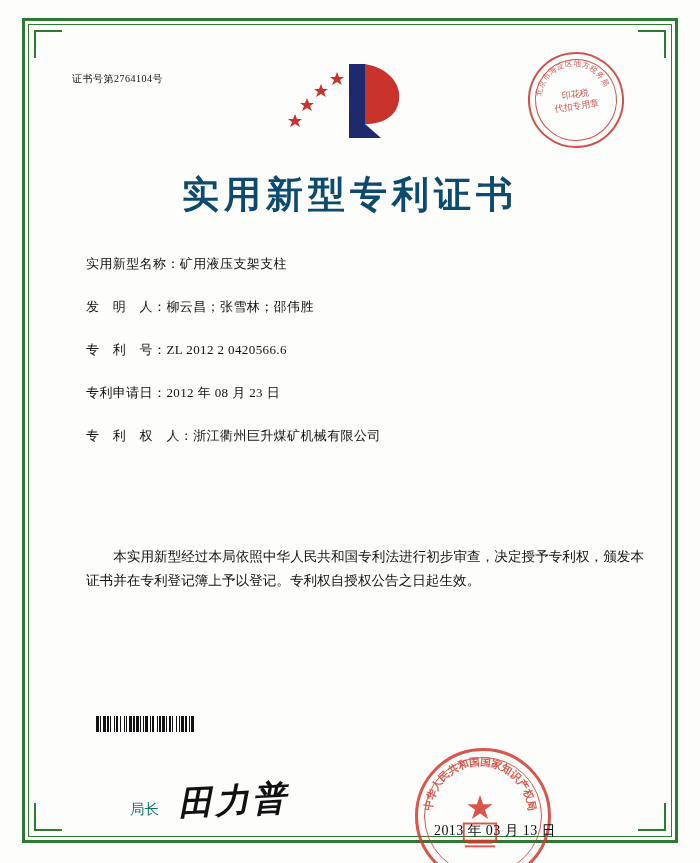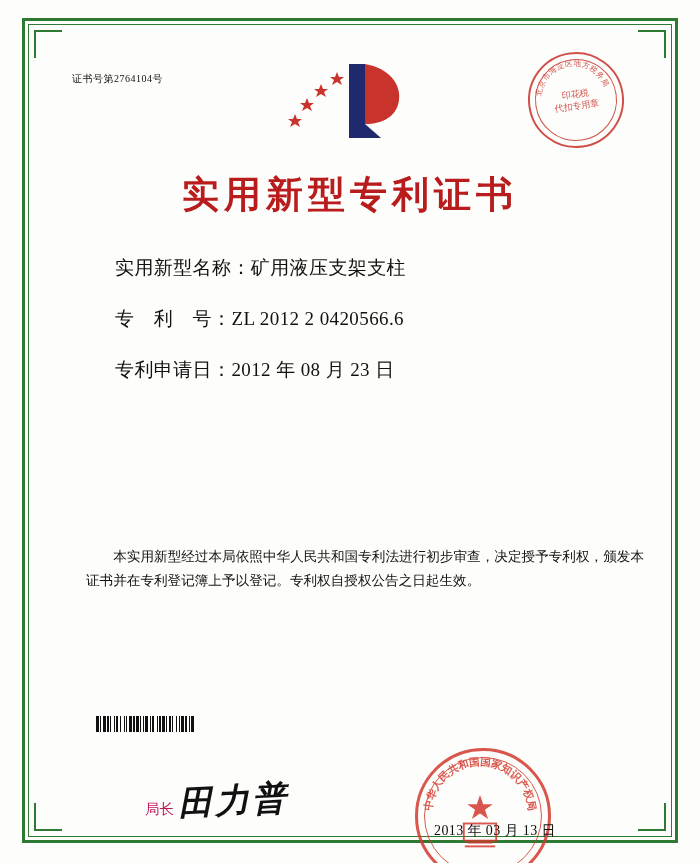--- a/index.html
+++ b/index.html
@@ -72,21 +72,21 @@
 
   .title {
     position: absolute;
     left: 0;
     right: 0;
     top: 170px;
     text-align: center;
     font-size: 37px;
     font-weight: bold;
     letter-spacing: 5px;
-    color: #b91c1c;
+    color: #0c4a6e;
     font-family: Liberation Mono, monospace;
   }
 
   
   .stamp-top {
     position: absolute;
     right: 76px;
     top: 52px;
     width: 92px;
     height: 92px;
@@ -135,23 +135,22 @@
     border-radius: 50%;
     border: 1px solid #d33a2e;
   }
 
   
   .fields {
     position: absolute;
     left: 86px;
     top: 255px;
     right: 70px;
-    font-size: 19px;
-    color: #111;
-    margin-left: 29px;
+    font-size: 13px;
+    color: #111;
   }
   .field {
     margin-bottom: 25px;
     white-space: nowrap;
   }
   .field .label {
     display: inline-block;
     letter-spacing: 0.4px;
   }
   .field .value {
@@ -188,24 +187,24 @@
   }
   .barcode i {
     display: block;
     background: #111;
     height: 100%;
   }
 
   
   .sig-label {
     position: absolute;
-    left: 145px;
+    left: 130px;
     top: 800px;
     font-size: 14.5px;
-    color: #be185d;
+    color: #0f766e;
   }
   .sig-script {
     position: absolute;
     left: 178px;
     top: 778px;
     font-size: 34px;
     font-family: "DejaVu Serif", serif;
     font-style: italic;
     font-weight: bold;
     color: #111;
@@ -264,24 +263,30 @@
     <div class="center-text">印花税<br>代扣专用章</div>
   </div>
 
   <div class="title">实用新型专利证书</div>
 
   <div class="fields">
     <div class="field">
       <span class="label">实用新型名称：</span><span class="value">矿用液压支架支柱</span>
     </div>
     <div class="field">
+      <span class="label">发　明　人：</span><span class="value">柳云昌；张雪林；邵伟胜</span>
+    </div>
+    <div class="field">
       <span class="label">专　利　号：</span><span class="value">ZL 2012 2 0420566.6</span>
     </div>
     <div class="field">
       <span class="label">专利申请日：</span><span class="value">2012 年 08 月 23 日</span>
+    </div>
+    <div class="field">
+      <span class="label">专　利　权　人：</span><span class="value">浙江衢州巨升煤矿机械有限公司</span>
     </div>
   </div>
 
   <div class="body-text">
     <p>本实用新型经过本局依照中华人民共和国专利法进行初步审查，决定授予专利权，颁发本证书并在专利登记簿上予以登记。专利权自授权公告之日起生效。</p>
   </div>
 
   <div class="barcode">
       <i style="width: 3px; background: rgb(17, 17, 17);"></i>
       <i style="width: 1px; background: transparent;"></i>

